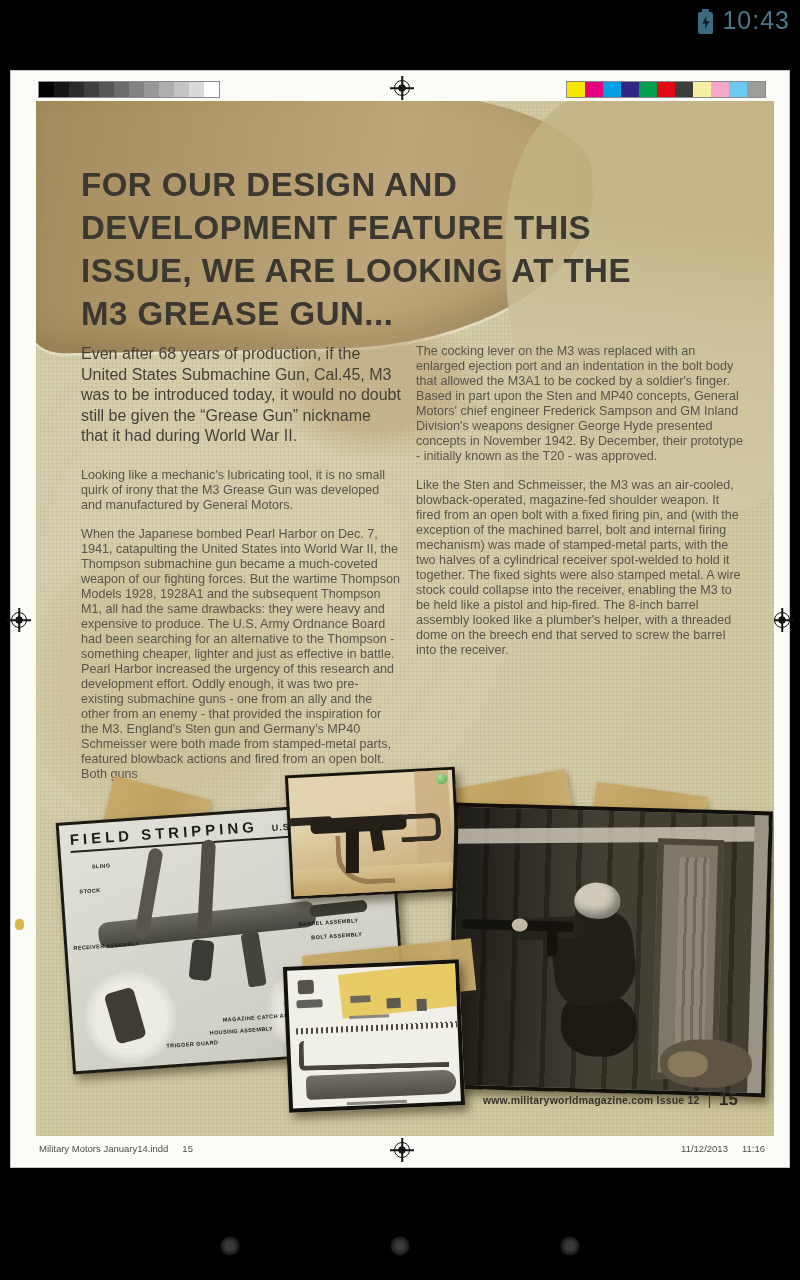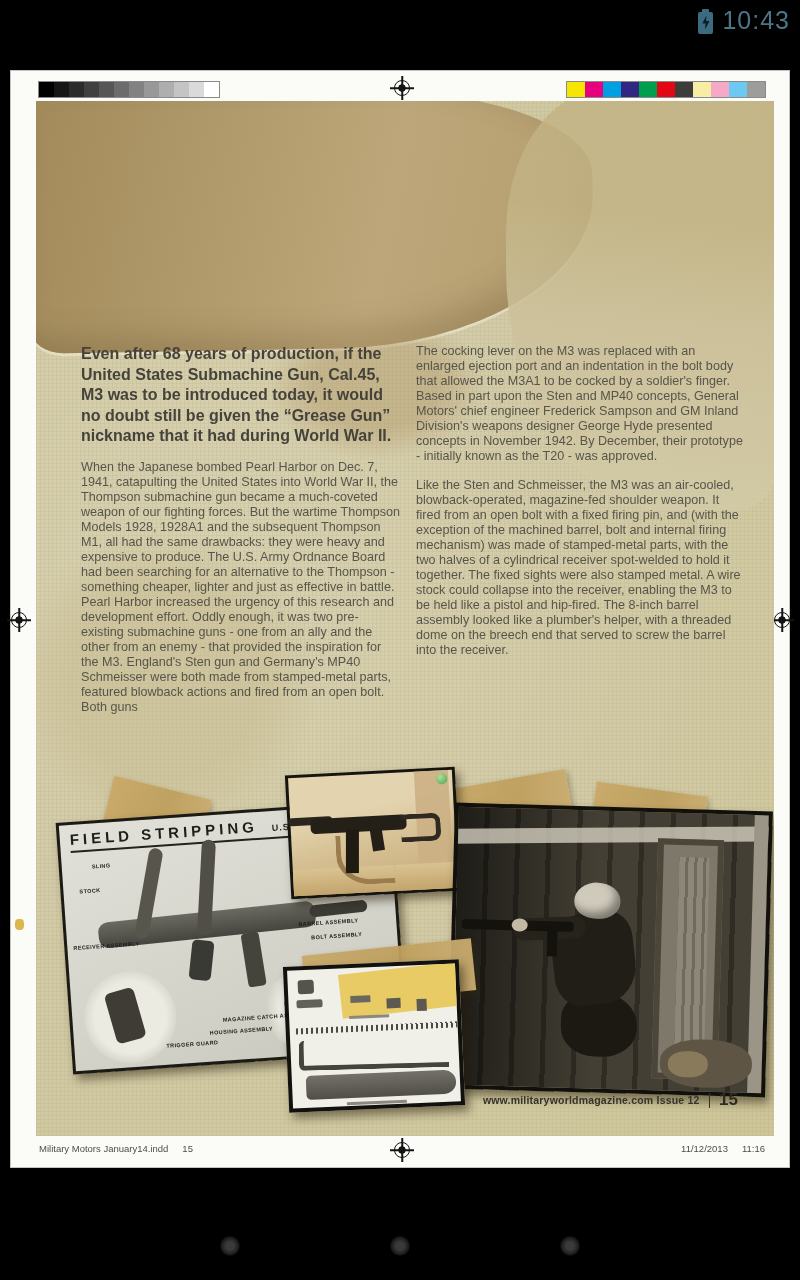--- a/index.html
+++ b/index.html
@@ -61,21 +61,21 @@
        background:radial-gradient(ellipse,#b09768 0 40%,transparent 70%);opacity:.45;}
   .patch-low{position:absolute;left:-20px;top:430px;width:300px;height:300px;
        background:radial-gradient(ellipse,#c6ba8e 0 45%,transparent 72%);opacity:.5;}
 
   .headline{position:absolute;left:45px;top:40px;width:605px;
        font-size:33px;line-height:43px;font-weight:bold;letter-spacing:.5px;color:#3a3831;}
 
   .col{position:absolute;}
   .col-left{left:45px;top:243px;width:320px;}
   .col-right{left:380px;top:243px;width:327px;}
-  .intro{font-size:16px;line-height:20.5px;font-weight:bold;color:#45423a;margin:0 0 13px 0;}
+  .intro{font-size:16px;line-height:20.5px;font-weight:normal;color:#45423a;margin:0 0 21px 0;}
   .body-p{font-size:12.6px;line-height:15px;color:#57554a;margin:0 0 14px 0;}
 
   
   .tape{position:absolute;background:linear-gradient(100deg,#c9a968,#bfa05e 55%,#cbae72);opacity:.95;
        box-shadow:2px 3px 6px rgba(60,45,20,.35);}
   .tape1{left:70px;top:686px;width:100px;height:58px;transform:rotate(14deg);}
   .tape2{left:415px;top:678px;width:122px;height:80px;transform:rotate(-10deg);}
   .tape3{left:556px;top:688px;width:112px;height:62px;transform:rotate(8deg);}
   .tape4{left:268px;top:846px;width:170px;height:52px;transform:rotate(-6deg);}
 
@@ -219,25 +219,27 @@
   <span class="regmark reg-right"></span>
   <span class="regmark reg-bottom"></span>
   <span class="ink-spot"></span>
 
   <div class="page">
     <div class="patch-main"></div>
     <div class="patch-right"></div>
     <div class="patch-mottle"></div>
     <div class="patch-low"></div>
 
+    <h1 class="headline">FOR OUR DESIGN AND DEVELOPMENT FEATURE THIS ISSUE, WE ARE LOOKING AT THE M3 GREASE GUN...</h1>
 
     <div class="col col-left">
       <p class="intro">Even after 68 years of production, if the United States Submachine Gun, Cal.45, M3 was to be introduced today, it would no doubt still be given the “Grease Gun” nickname that it had during World War II.</p>
       <div>
 
+      <p class="body-p">Looking like a mechanic's lubricating tool, it is no small quirk of irony that the M3 Grease Gun was developed and manufactured by General Motors.</p>
           <p class="body-p">When the Japanese bombed Pearl Harbor on Dec. 7, 1941, catapulting the United States into World War II, the Thompson submachine gun became a much-coveted weapon of our fighting forces. But the wartime Thompson Models 1928, 1928A1 and the subsequent Thompson M1, all had the same drawbacks: they were heavy and expensive to produce. The U.S. Army Ordnance Board had been searching for an alternative to the Thompson -something cheaper, lighter and just as effective in battle. Pearl Harbor increased the urgency of this research and development effort. Oddly enough, it was two pre-existing submachine guns - one from an ally and the other from an enemy - that provided the inspiration for the M3. England's Sten gun and Germany's MP40 Schmeisser were both made from stamped-metal parts, featured blowback actions and fired from an open bolt. Both guns</p>
         </div>
     </div>
 
     <div class="col col-right">
 
         <p class="body-p">The cocking lever on the M3 was replaced with an enlarged ejection port and an indentation in the bolt body that allowed the M3A1 to be cocked by a soldier's finger. Based in part upon the Sten and MP40 concepts, General Motors' chief engineer Frederick Sampson and GM Inland Division's weapons designer George Hyde presented concepts in November 1942. By December, their prototype - initially known as the T20 - was approved.</p>
         <p class="body-p">Like the Sten and Schmeisser, the M3 was an air-cooled, blowback-operated, magazine-fed shoulder weapon. It fired from an open bolt with a fixed firing pin, and (with the exception of the machined barrel, bolt and internal firing mechanism) was made of stamped-metal parts, with the two halves of a cylindrical receiver spot-welded to hold it together. The fixed sights were also stamped metal. A wire stock could collapse into the receiver, enabling the M3 to be held like a pistol and hip-fired. The 8-inch barrel assembly looked like a plumber's helper, with a threaded dome on the breech end that served to screw the barrel into the receiver.</p>
       </div>
 

